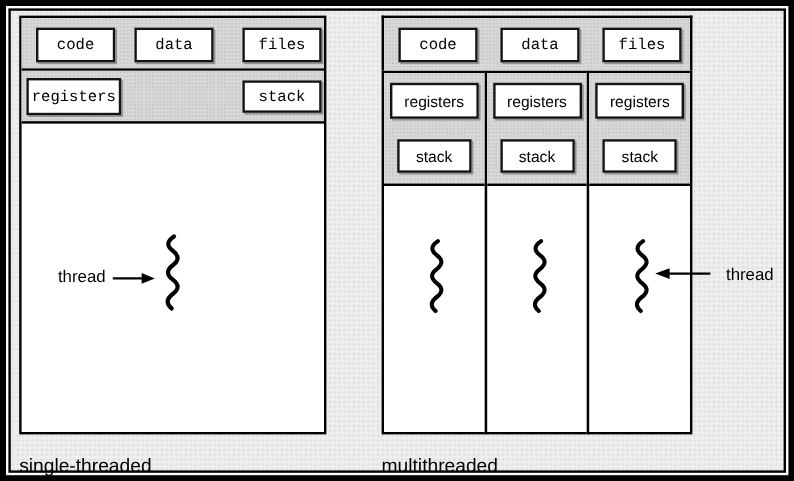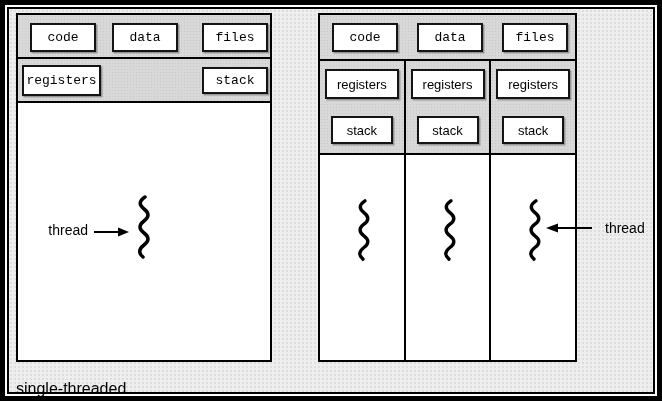--- a/index.html
+++ b/index.html
@@ -160,13 +160,14 @@
     </div>
   </div>
 
   <svg class="arrow-left" width="47" height="12" viewBox="0 0 47 12">
     <polygon points="0,6 12,1.5 12,10.5" fill="#000"></polygon>
     <line x1="11" y1="6" x2="46" y2="6" stroke="#000" stroke-width="2"></line>
   </svg>
   <div class="thread-label-right">thread</div>
 
   <div class="caption caption-single">single-threaded</div>
+  <div class="caption caption-multi">multithreaded</div>
 </div>
 
 </body></html>

